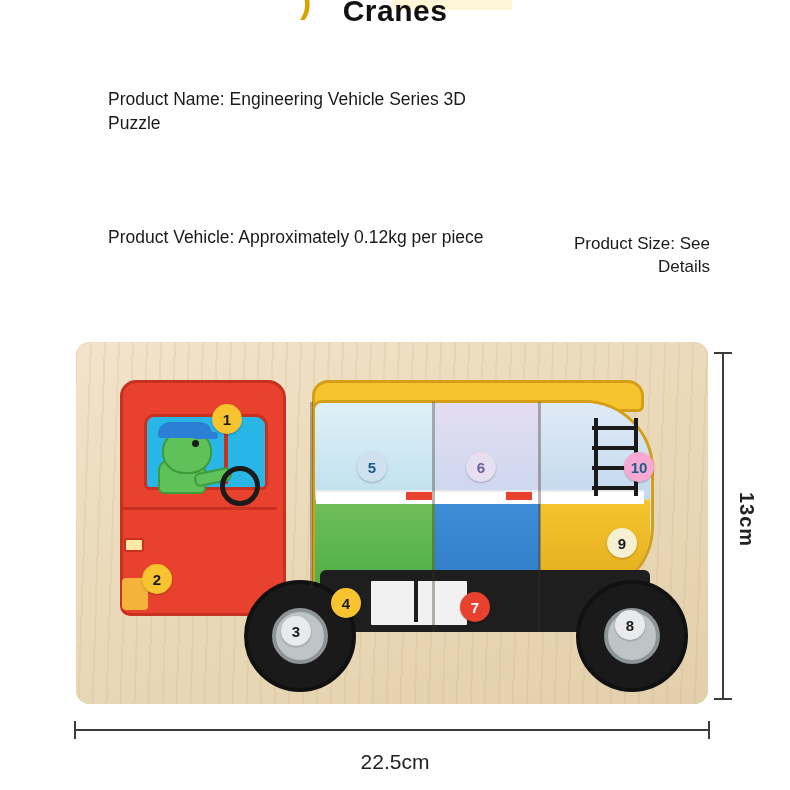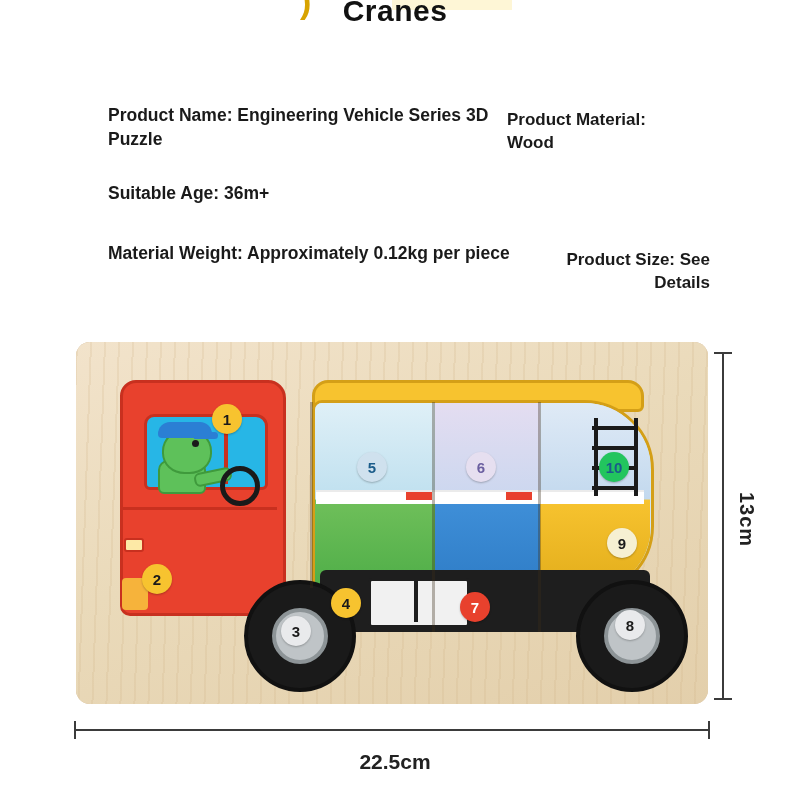--- a/index.html
+++ b/index.html
@@ -57,25 +57,24 @@
   
   .specs {
     position: absolute;
     left: 0;
     top: 76px;
     width: 790px;
     height: 220px;
   }
   .spec {
     position: absolute;
-    font-weight: bold;
+    font-weight: normal;
     line-height: 1.35;
     background: rgba(255,255,255,0.82);
     padding: 2px 4px;
-    margin-top: 16px;
   }
   .spec-name {
     left: 104px;
     top: 10px;
     width: 400px;
     font-size: 17.5px;
   }
   .spec-material {
     left: 503px;
     top: 15px;
@@ -307,21 +306,21 @@
   }
   .n1 { left: 136px; top: 62px; background: #f7c32f; }
   .n2 { left: 66px;  top: 222px; background: #f7c32f; }
   .n3 { left: 205px; top: 274px; background: #e9eaec; }
   .n4 { left: 255px; top: 246px; background: #f7c32f; }
   .n5 { left: 281px; top: 110px; background: #cfe1ee; color:#1a5c8a; }
   .n6 { left: 390px; top: 110px; background: #e6dff0; color:#6b5fa0; }
   .n7 { left: 384px; top: 250px; background: #e8412d; color:#ffffff; }
   .n8 { left: 539px; top: 268px; background: #e9eaec; }
   .n9 { left: 531px; top: 186px; background: #f6f0d2; }
-  .n10{ left: 523px; top: 110px; background: #22c55e; color:#1a5c8a; }
+  .n10{ left: 548px; top: 110px; background: #f9a8d4; color:#1a5c8a; }
 
   
   .seam {
     position: absolute;
     background: rgba(60,45,25,0.35);
     width: 3px;
   }
 
   
   .dim-right-line {
@@ -363,38 +362,36 @@
     background: #3b3b3b;
   }
   .dim-bottom-cap-l { left: 74px; }
   .dim-bottom-cap-r { left: 708px; }
   .dim-bottom-label {
     position: absolute;
     left: 0; top: 750px;
     width: 790px;
     text-align: center;
     font-size: 21px;
-    font-weight: bold;
+    font-weight: normal;
     color: #222;
   }
 </style>
 </head>
 <body>
 
 <div class="header">
   <div class="header-highlight"></div>
   <div class="header-partial-glyph">)</div>
   <div class="header-title">Cranes</div>
 </div>
 
 <div class="specs">
   <div class="spec spec-name">Product Name: Engineering Vehicle Series 3D Puzzle</div>
-  <div class="spec spec-material">Product Material: Wood</div>
-  <div class="spec spec-age">Suitable Age: 36m+</div>
-  <div class="spec spec-weight">Material Weight: Approximately 0.12kg per piece</div>
+  <div class="spec spec-weight">Product Vehicle: Approximately 0.12kg per piece</div>
   <div class="spec spec-size">Product Size: See Details</div>
 </div>
 
 <div class="photo">
   <div class="board"></div>
   <div class="board-grain"></div>
 
   <div class="truck">
 
     <div class="pc tank-yellow-top"></div>

